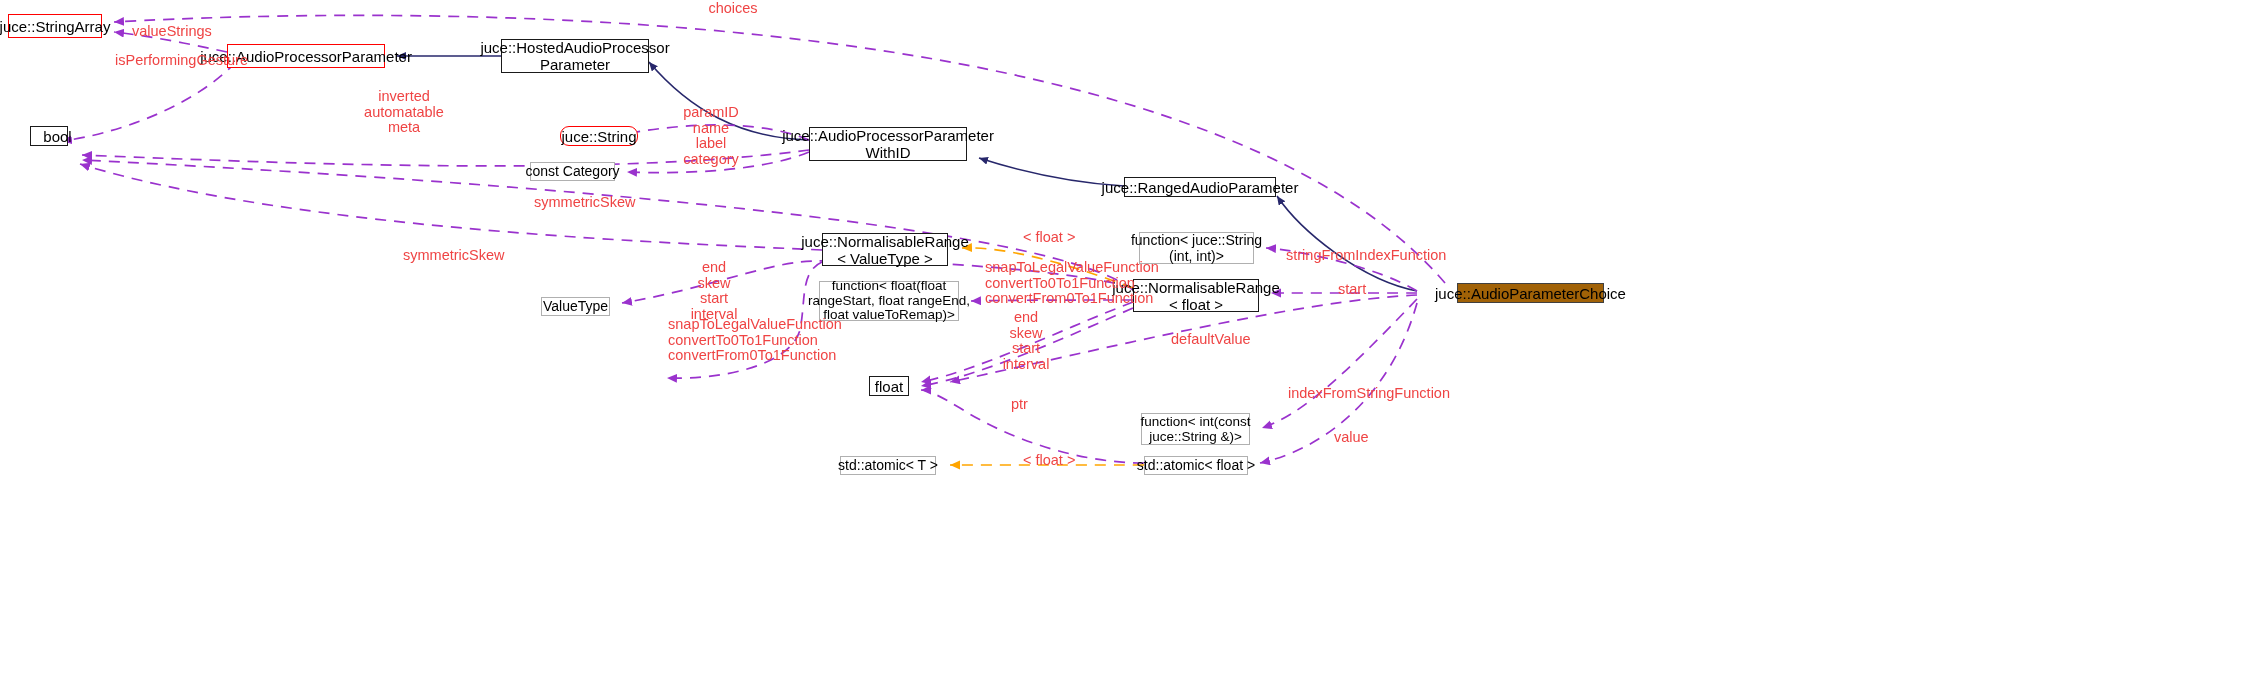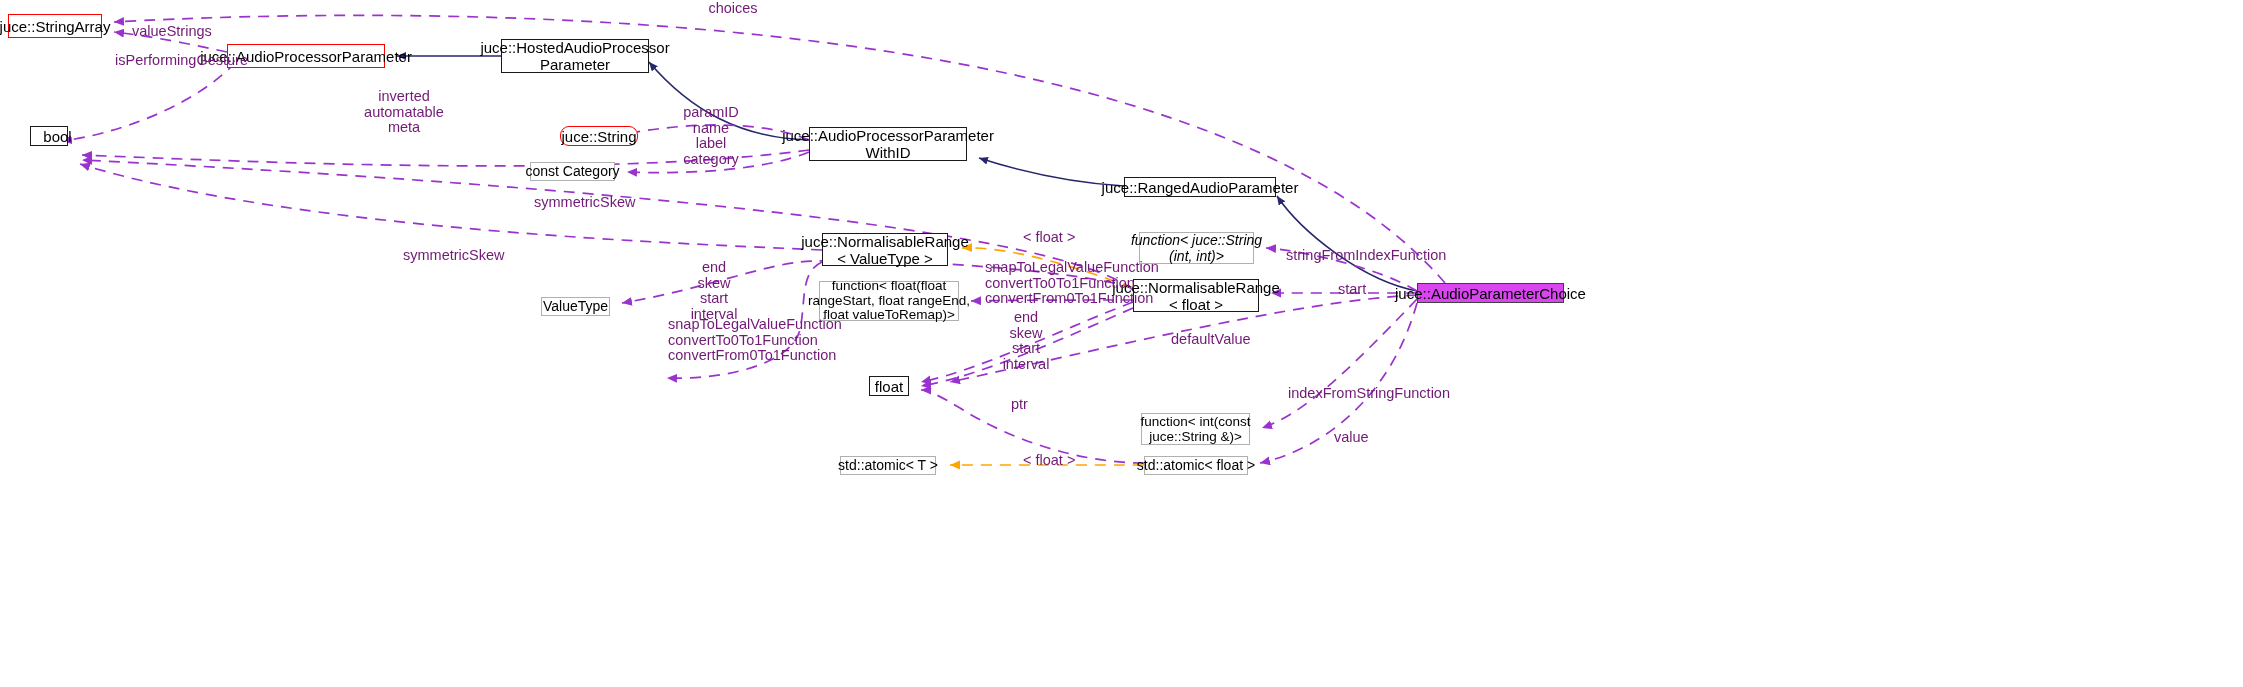--- a/index.html
+++ b/index.html
@@ -31,27 +31,27 @@
     font-size: 15px;
     line-height: 17px;
     color: #000000;
     background: #ffffff;
     white-space: pre;
   }
   
   .n-red    { border: 1.5px solid #ff0000; }
   .n-black  { border: 1.5px solid #1a1a1a; }
   .n-gray   { border: 1.2px solid #b0b0b0; }
-  .n-cur    { border: 1.5px solid #404040; background: #d946ef; }
+  .n-cur    { border: 1.5px solid #404040; background: #a16207; margin-left: 40px; }
 
   .elabel {
     position: absolute;
     font-size: 14.5px;
     line-height: 15.5px;
-    color: #701a75;
+    color: #ef4444;
     text-align: center;
     white-space: pre;
     background: transparent;
     pointer-events: none;
   }
 </style>
 </head>
 <body>
 
 <div id="diagram">
@@ -118,21 +118,21 @@
   <div class="node n-gray" style="left:530px;top:162px;width:85px;height:19px;font-size:14px;"><span>const Category</span></div>
 
   <div class="node n-black" style="left:809px;top:127px;width:158px;height:34px;"><span>juce::AudioProcessorParameter
 WithID</span></div>
 
   <div class="node n-black" style="left:1124px;top:177px;width:152px;height:20px;"><span>juce::RangedAudioParameter</span></div>
 
   <div class="node n-black" style="left:822px;top:233px;width:126px;height:33px;"><span>juce::NormalisableRange
 &lt; ValueType &gt;</span></div>
 
-  <div class="node n-gray" style="left:1139px;top:232px;width:115px;height:32px;font-size:14px;line-height:16px;font-style:italic;"><span>function&lt; juce::String
+  <div class="node n-gray" style="left:1139px;top:232px;width:115px;height:32px;font-size:14px;line-height:16px;"><span>function&lt; juce::String
 (int, int)&gt;</span></div>
 
   <div class="node n-gray" style="left:541px;top:297px;width:69px;height:19px;font-size:14px;justify-content:center;"><span>ValueType</span></div>
 
   <div class="node n-gray" style="left:819px;top:281px;width:140px;height:40px;font-size:13.5px;line-height:14.5px;"><span>function&lt; float(float
 rangeStart, float rangeEnd,
 float valueToRemap)&gt;</span></div>
 
   <div class="node n-black" style="left:1133px;top:279px;width:126px;height:33px;"><span>juce::NormalisableRange
 &lt; float &gt;</span></div>

